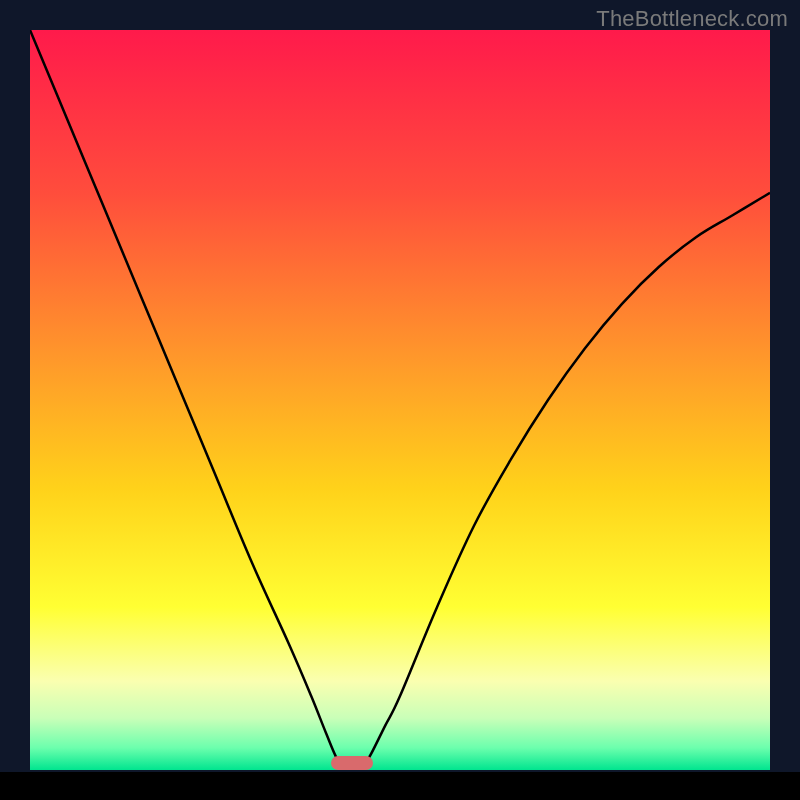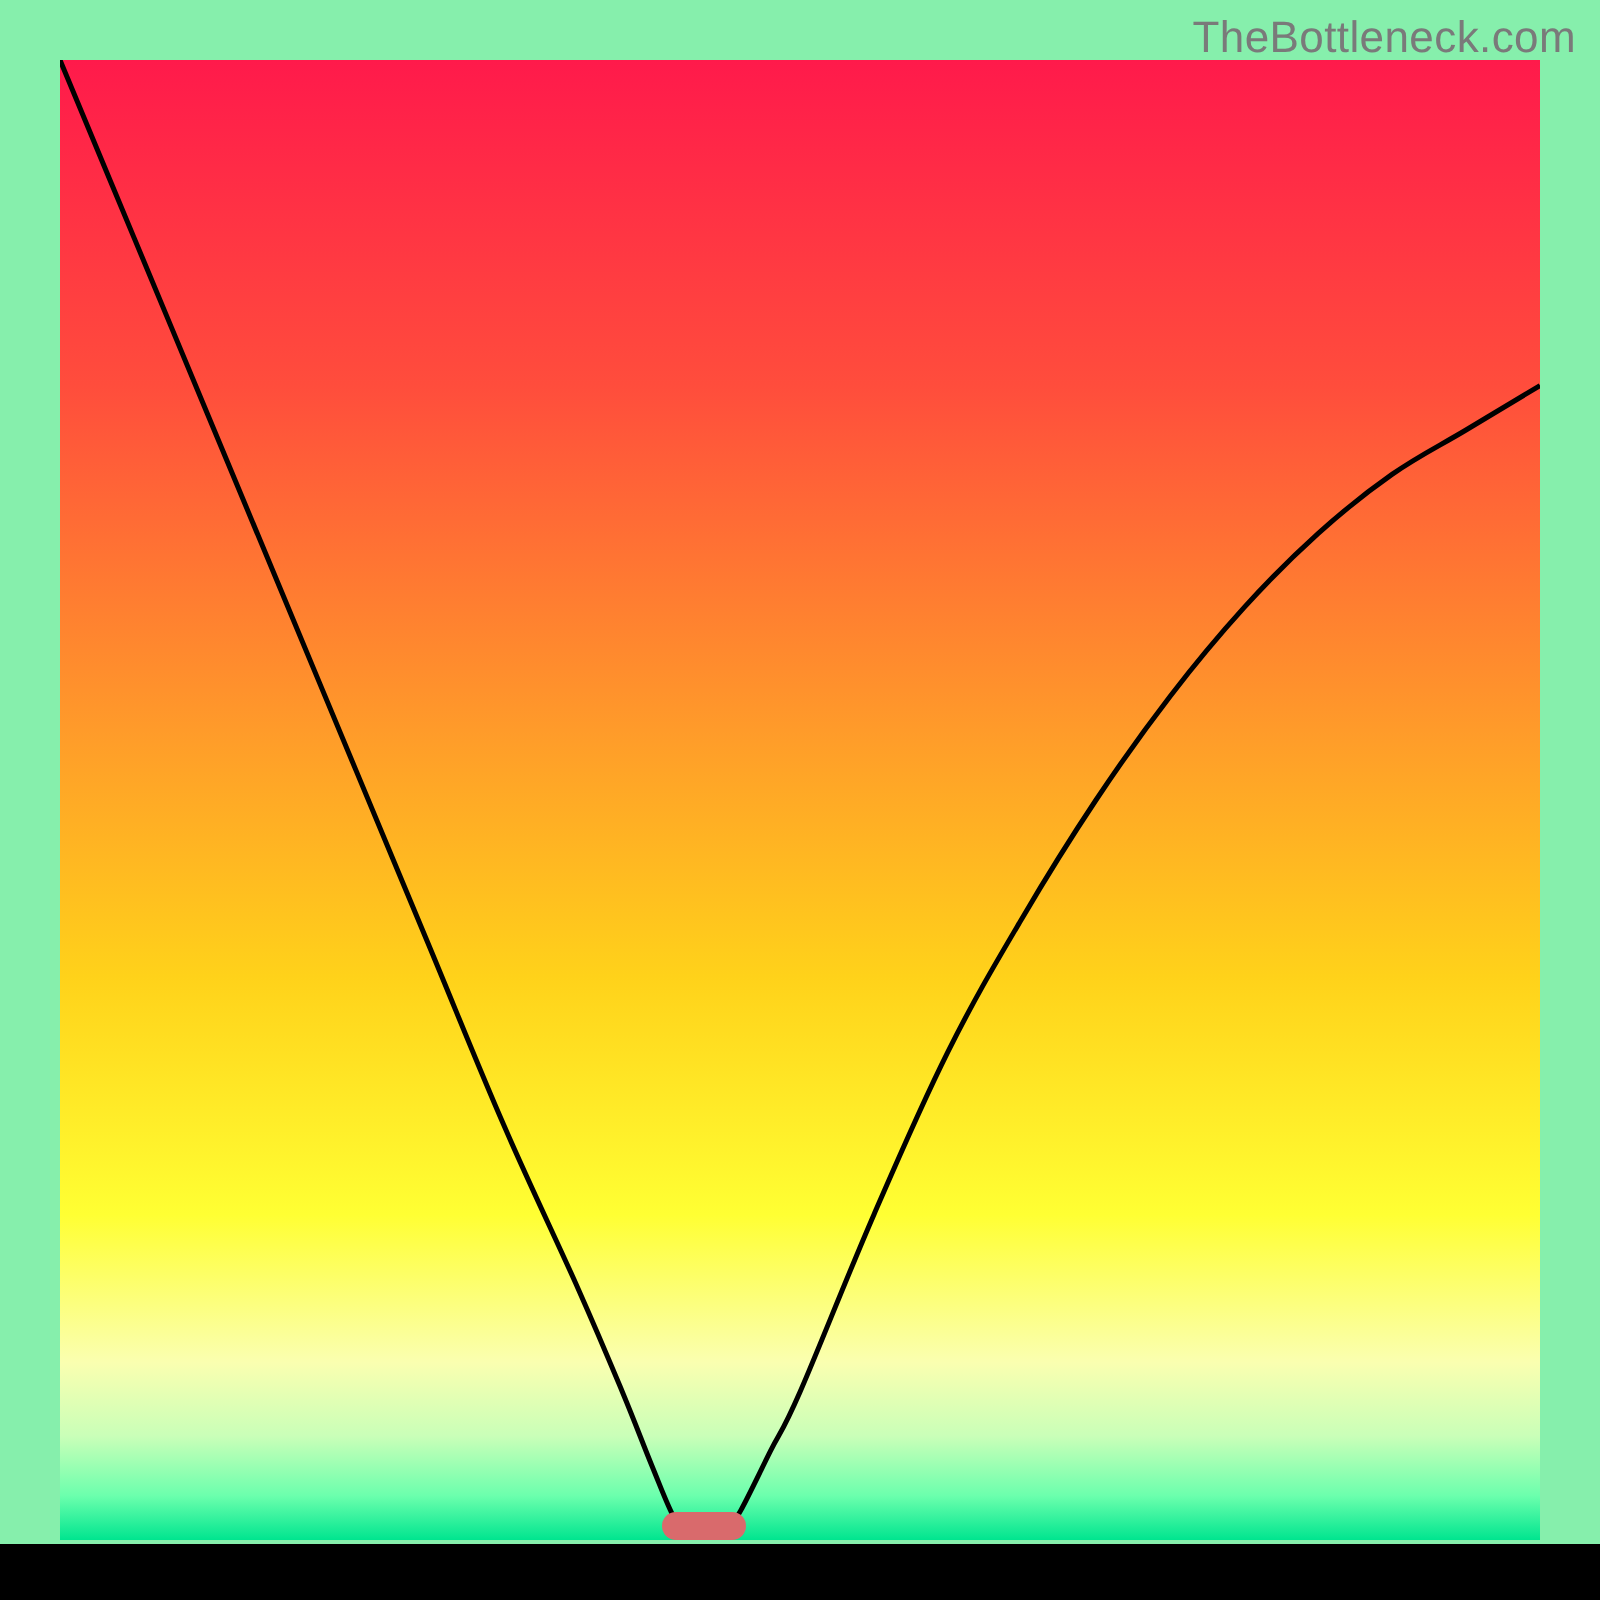--- a/index.html
+++ b/index.html
@@ -10,21 +10,21 @@
     background: #000;
     overflow: hidden;
     font-family: Arial, Helvetica, sans-serif;
   }
   .frame {
     position: absolute;
     top: 0;
     left: 0;
     width: 800px;
     height: 772px;
-    background: #86efac;
+    background: #0f172a;
     text-decoration: underline;
   }
   .plot-area {
     position: absolute;
     top: 30px;
     left: 30px;
     width: 740px;
     height: 740px;
     overflow: hidden;
   }

